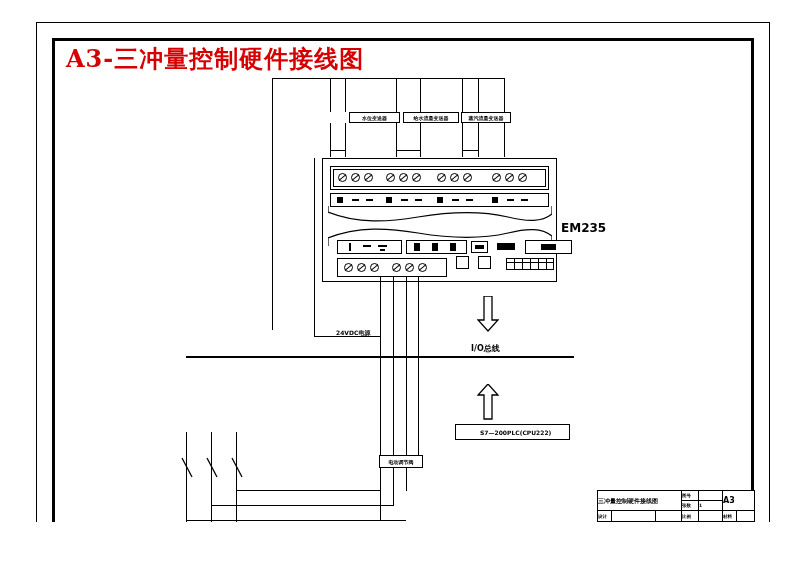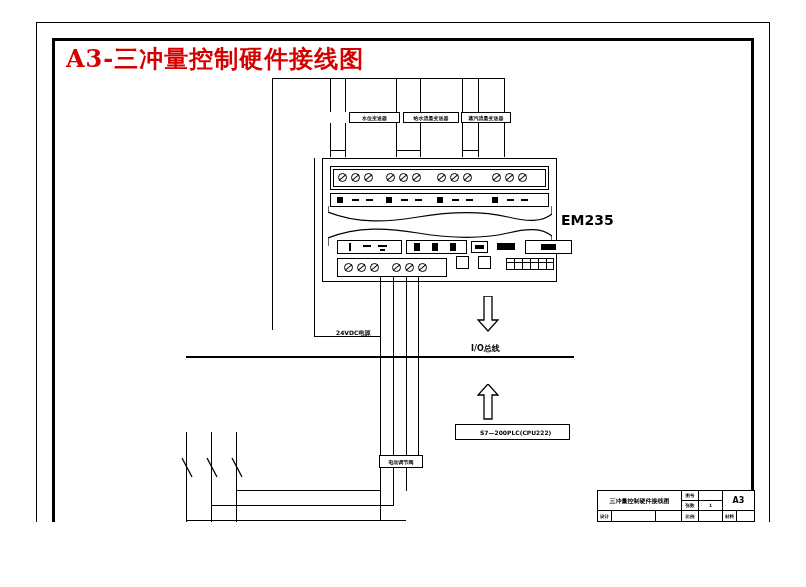--- a/index.html
+++ b/index.html
@@ -136,21 +136,20 @@
     background: #fff;
   }
   .tb-cell {
     position: absolute;
     box-sizing: border-box;
     border-right: 1px solid #000;
     border-bottom: 1px solid #000;
     font-size: 4.5px;
     line-height: 8px;
     font-weight: bold;
-    text-align: center;
     overflow: hidden;
     white-space: nowrap;
     color: #000;
   }
   .tb-name {
     font-size: 6px;
     line-height: 10px;
   }
   .tb-code {
     font-size: 8px;
@@ -275,21 +274,21 @@
   <div class="box" style="left:478px; top:256px; width:13px; height:13px;"></div>
 
   <div class="box" style="left:506px; top:258px; width:48px; height:12px;"></div>
   <div class="ln vl" style="left:514px; top:258px; height:12px;"></div>
   <div class="ln vl" style="left:522px; top:258px; height:12px;"></div>
   <div class="ln vl" style="left:530px; top:258px; height:12px;"></div>
   <div class="ln vl" style="left:538px; top:258px; height:12px;"></div>
   <div class="ln vl" style="left:546px; top:258px; height:12px;"></div>
   <div class="ln hl" style="left:506px; top:262px; width:48px;"></div>
 
-  <div class="plain-lbl" style="left:561px; top:216px; font-size:14px;">EM235</div>
+  <div class="plain-lbl" style="left:561px; top:224px; font-size:12px;">EM235</div>
 
   <div class="ln vl" style="left:314px; top:158px; height:178px;"></div>
   <div class="ln hl" style="left:314px; top:336px; width:66px;"></div>
   <div class="plain-lbl" style="left:336px; top:328px; font-size:6px;">24VDC电源</div>
 
   <svg class="arrow" style="left:477px; top:296px;" width="22" height="36" viewBox="0 0 22 36">
     <path d="M7,0 L7,24 L1,24 L11,35 L21,24 L15,24 L15,0 Z" fill="none" stroke="#000" stroke-width="1.3"></path>
   </svg>
 
   <div class="ln hl" style="left:186px; top:356px; width:388px; height:2px;"></div>

